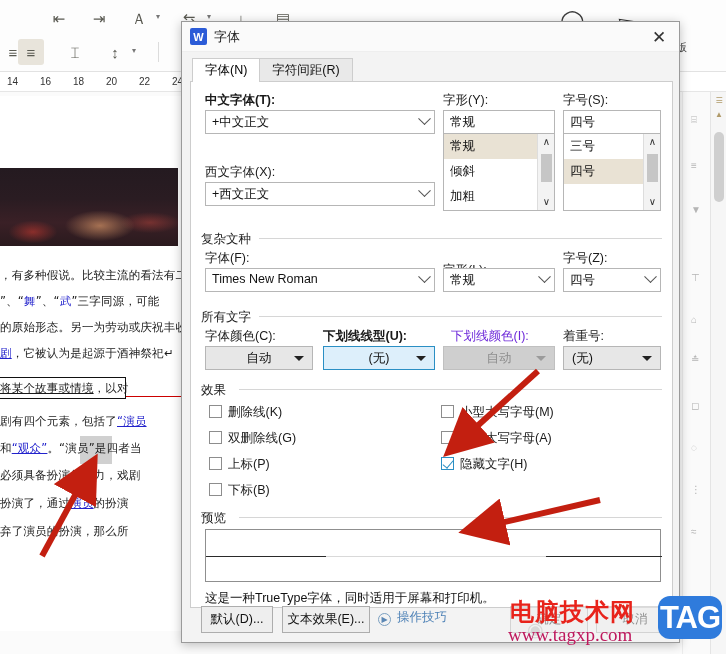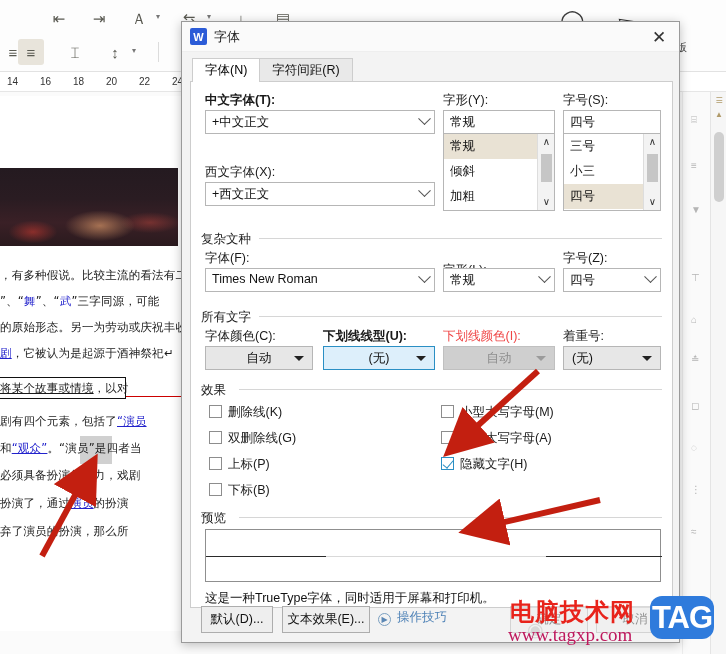--- a/index.html
+++ b/index.html
@@ -119,21 +119,21 @@
     border:1px solid #cdcdcd; border-bottom:none; background:#e9e9e9;
     margin-right:-1px;
   }
   .tab.sel { background:#ffffff; color:#000; z-index:2; }
   .tab-body {
     position:absolute; left:8px; top:59px; width:483px; height:527px;
     background:#ffffff; border:1px solid #cdcdcd;
   }
 
   .lbl { position:absolute; font-size:12.5px; color:#1a1a1a; white-space:nowrap; }
-  .lbl.dim { color:#ef4444; }
+  .lbl.dim { color:#6d28d9;margin-left:8px; }
 
   .combo {
     position:absolute; height:24px; background:#fff;
     border:1px solid #b6b6b6; font-size:12.5px; color:#111;
   }
   .combo .txt { position:absolute; left:6px; top:3px; }
   .combo .arw {
     position:absolute; right:5px; top:6px; width:9px; height:9px;
     border-right:1.4px solid #555; border-bottom:1.4px solid #555;
     transform:rotate(45deg) translate(-2px,-2px);
@@ -224,21 +224,21 @@
   #watermark { position:absolute; left:503px; top:596px; width:223px; height:58px; }
   .wm-red {
     position:absolute; left:7px; top:0px; font-size:24px; font-weight:bold; color:#e8231b;
     font-family:"DejaVu Sans","Liberation Sans",sans-serif; letter-spacing:1px;
   }
   .wm-url {
     position:absolute; left:5px; top:28px; font-size:19px; color:#be185d;
     font-family:"Liberation Serif","DejaVu Serif",serif;
   }
   .wm-tag {
-    position:absolute; right:12px; top:0px; width:64px; height:43px;
+    position:absolute; right:4px; top:0px; width:64px; height:43px;
     background:#2f7bdc; border-radius:12px; color:#fff;
     font-size:31px; font-weight:bold; letter-spacing:-1px;
     display:flex; align-items:center; justify-content:center;
     font-family:"Liberation Sans","DejaVu Sans",sans-serif;
   }
   .wm-ghost {
     position:absolute; left:24px; top:22px; font-size:19px; color:#cfcfcf; opacity:.75;
     font-family:"Liberation Serif",serif;
   }
 </style>
@@ -367,21 +367,20 @@
         <div class="ar dn">∨</div>
       </div>
     </div>
 
     <div class="lbl" style="left:372px; top:10px;">字号(S):</div>
     <div class="editbox" style="left:372px; top:28px; width:98px;">
       <span class="txt">四号</span>
     </div>
     <div class="listbox" style="left:372px; top:51px; width:98px; height:78px;">
       <div class="item">三号</div>
-      <div class="item">小三</div>
       <div class="item sel">四号</div>
       <div class="lb-scroll">
         <div class="ar up">∧</div>
         <div class="th"></div>
         <div class="ar dn">∨</div>
       </div>
     </div>
 
     <div class="grp-lbl" style="left:10px; top:149px;">复杂文种</div>
     <div class="grp-line" style="left:68px; top:156px; width:403px;"></div>

